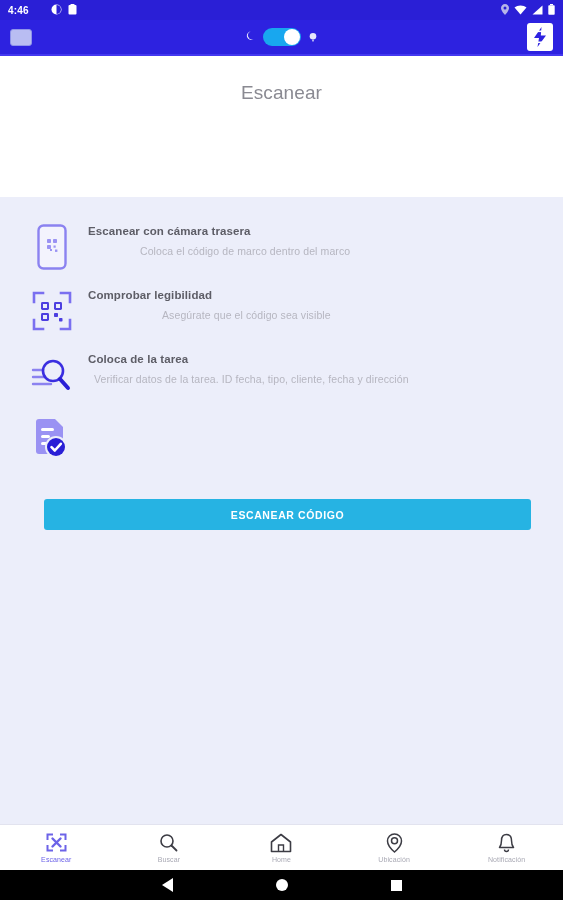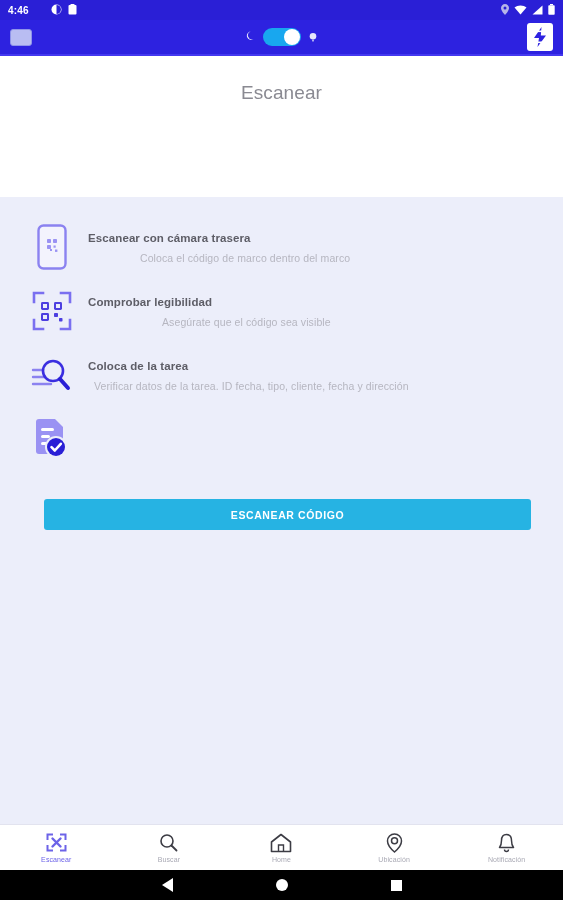--- a/index.html
+++ b/index.html
@@ -136,21 +136,21 @@
     padding-top: 18px;
     overflow: hidden;
   }
 
   .steps {
     padding: 0 0 0 0;
   }
 
   .step-row {
     display: flex;
-    align-items: center;
+    align-items: flex-start;
     padding: 6px 24px 6px 30px;
     min-height: 60px;
   }
   .step-icon {
     width: 44px;
     height: 52px;
     flex: none;
     display: flex;
     align-items: center;
     justify-content: center;

